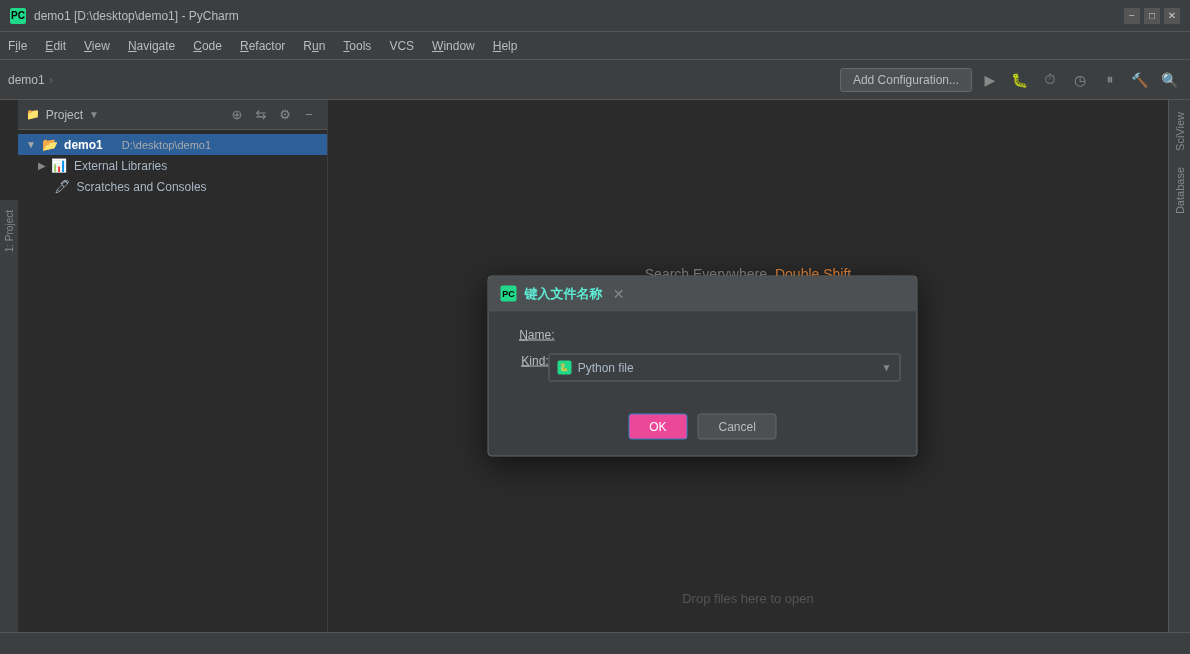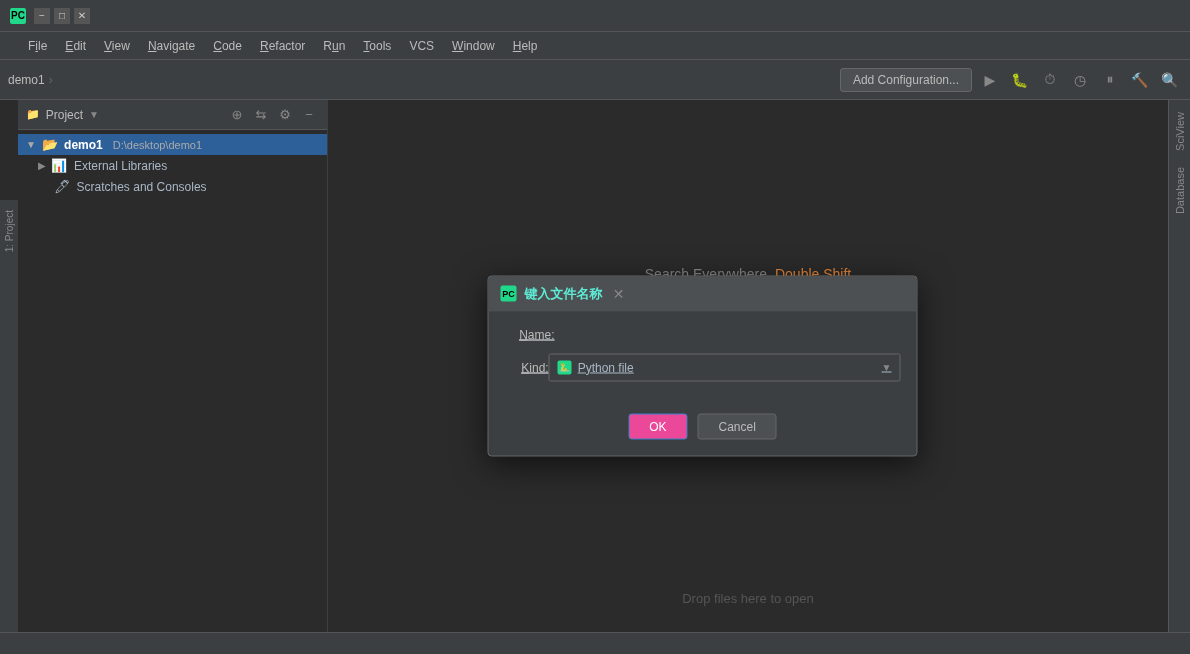--- a/index.html
+++ b/index.html
@@ -48,21 +48,21 @@
       font-size: 10px;
       display: flex; align-items: center; justify-content: center;
     }
 
     
     #menu-bar {
       height: 28px;
       background: #3c3f41;
       display: flex;
       align-items: center;
-      padding: 0 20px;
+      padding: 0 0;
       border-bottom: 1px solid #555;
       gap: 2px;
     }
     .menu-item {
       padding: 3px 8px;
       color: #bbb;
       font-size: 12px;
       cursor: pointer;
       border-radius: 2px;
     }
@@ -288,23 +288,22 @@
       cursor: pointer;
       font-size: 14px;
       display: flex; align-items: center; justify-content: center;
     }
 
     #dialog-body {
       padding: 16px 16px 12px;
     }
     .dialog-row {
       display: flex;
-      align-items: center;
+      align-items: flex-start;
       margin-bottom: 12px;
-      text-decoration: underline;
     }
     .dialog-label {
       width: 50px;
       font-size: 12px;
       color: #bbb;
       text-align: right;
     }
     .dialog-label span { text-decoration: underline; }
     .dialog-input-wrapper {
       flex: 1;
@@ -429,20 +428,21 @@
       white-space: nowrap;
     }
   </style>
 </head>
 <body>
 
 <div id="title-bar">
   <div class="app-icon">
     <span>PC</span>
   </div>
+  <span class="title-text">demo1 [D:\desktop\demo1] - PyCharm</span>
   <div class="window-controls">
     <button class="win-btn">−</button>
     <button class="win-btn">□</button>
     <button class="win-btn close">✕</button>
   </div>
 </div>
 
 <div id="menu-bar">
   <div class="menu-item">F<span>i</span>le</div>
   <div class="menu-item"><span>E</span>dit</div>
@@ -492,21 +492,21 @@
         <button class="sidebar-ctrl-btn">−</button>
       </div>
     </div>
 
     <div id="project-tree">
 
       <div class="tree-item selected" style="padding-left: 8px;">
         <span style="font-size:10px; color:#aaa;">▼</span>
         <span style="font-size:13px;">📂</span>
         <span style="color:#fff; font-weight:bold;">demo1</span>
-        <span style="color:#aaa; font-size:11px; margin-left:4px;">D:\desktop\demo1</span>
+        <span style="color:#aaa; font-size:11px; margin-left:13px;">D:\desktop\demo1</span>
       </div>
 
       <div class="tree-item indent-1">
         <span style="font-size:10px; color:#888;">▶</span>
         <span style="font-size:13px; color:#7a7a8a;">📊</span>
         <span>External Libraries</span>
       </div>
 
       <div class="tree-item indent-1">
         <span style="width:10px; display:inline-block;"></span>

